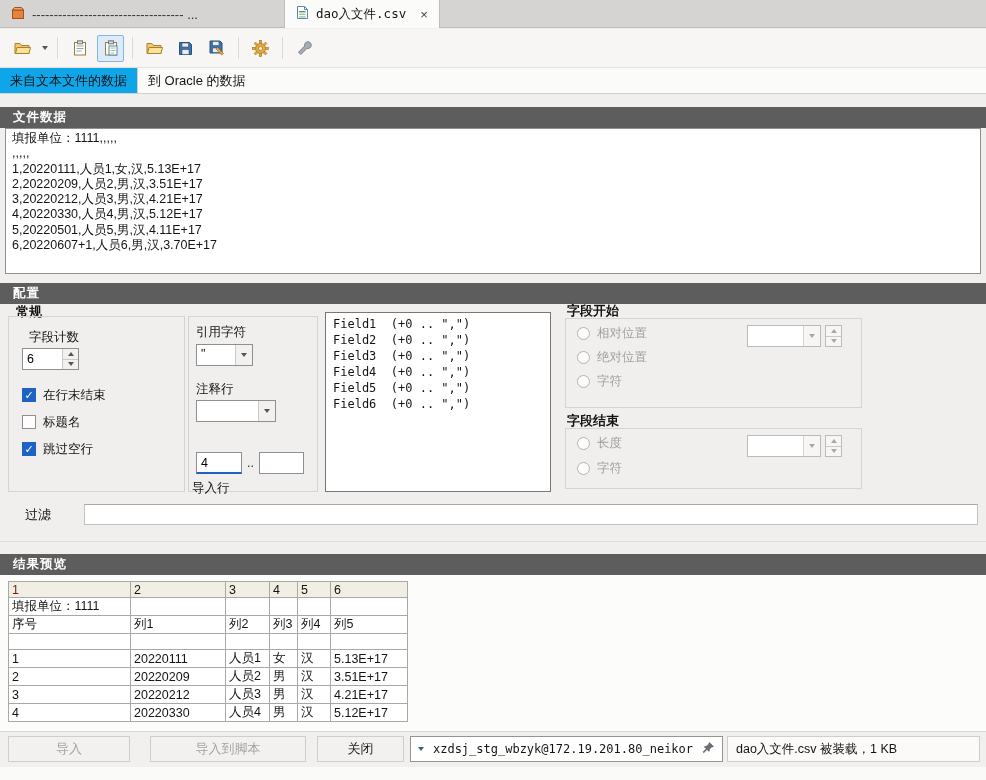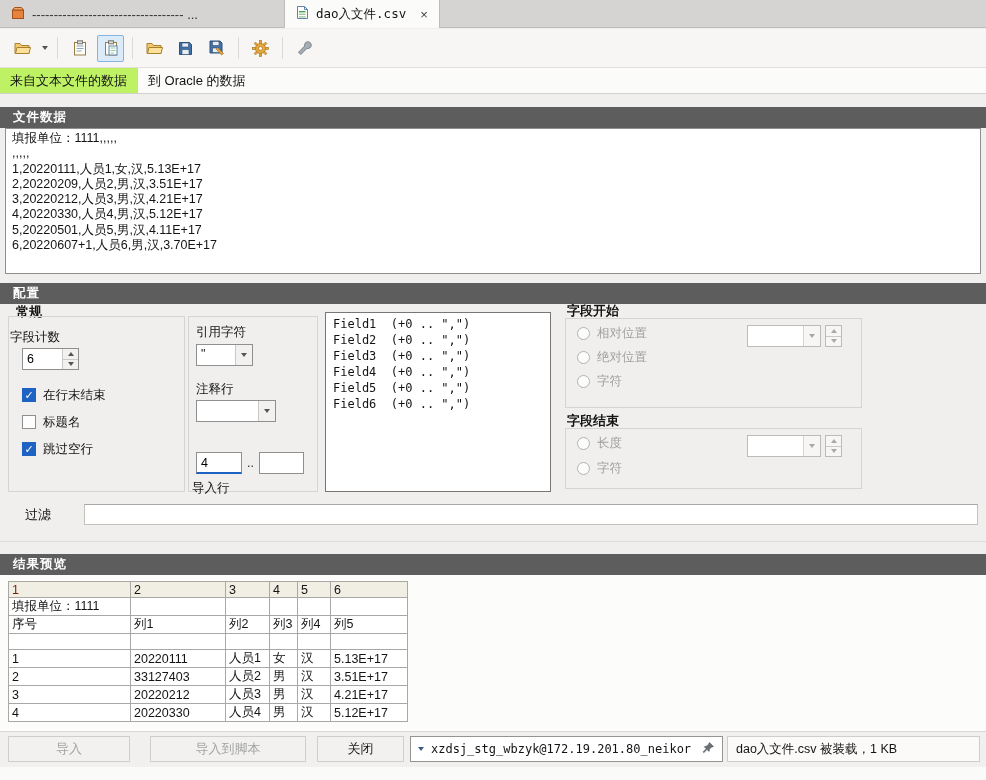--- a/index.html
+++ b/index.html
@@ -2,21 +2,21 @@
 <html><head>
 <meta charset="utf-8">
 <style>
   * { margin:0; padding:0; box-sizing:border-box; }
   html,body { width:986px; height:780px; }
   body {
     position:relative; overflow:hidden; background:#f0efee;
     font-family:"Liberation Sans","DejaVu Sans",sans-serif;
     font-size:12.5px; color:#141414;
   }
-  .mono { font-family:"DejaVu Sans Mono","Liberation Mono",monospace; }
+  .mono { font-family:"DejaVu Sans Mono","Liberation Mono",monospace;text-align:center; }
 
   
   .tabbar { position:absolute; top:0; left:0; width:986px; height:28px;
     background:#d5d4d3; border-bottom:1px solid #bdbcbb; display:flex; }
   .tab { display:flex; align-items:center; gap:7px; padding:0 11px; height:28px; font-size:13px; white-space:nowrap; }
   .tab-prev { width:284px; color:#333; overflow:hidden; }
   .tab-cur { background:#fbfbfa; border-left:1px solid #bdbcbb; border-right:1px solid #bdbcbb; }
   .tclose { margin-left:7px; color:#444; font-size:13px; }
 
   
@@ -31,21 +31,21 @@
 
   .tri-d { width:0; height:0; border-left:3.5px solid transparent; border-right:3.5px solid transparent; border-top:4px solid #555; }
   .tri-u { width:0; height:0; border-left:3.5px solid transparent; border-right:3.5px solid transparent; border-bottom:4px solid #555; }
   .tri-dis.tri-d { border-top-color:#a8a8a8; }
   .tri-dis.tri-u { border-bottom-color:#a8a8a8; }
 
   
   .subtabs { position:absolute; top:68px; left:0; width:986px; height:26px;
     background:#fbfbfa; border-bottom:1px solid #d2d0cd; display:flex; align-items:stretch; font-size:13px; }
   .stab { display:flex; align-items:center; padding:0 10px; }
-  .stab-src { background:#bef264; border-right:1px solid #d2d0cd; }
+  .stab-src { background:#0ea5e9; border-right:1px solid #d2d0cd; }
 
   
   .sechdr { position:absolute; left:0; width:986px; height:21px; background:#5d5d5d;
     color:#fff; font-weight:bold; line-height:21px; padding-left:13px; font-size:12.5px; letter-spacing:1px; }
   .h-file { top:107px; } .h-config { top:283px; } .h-preview { top:554px; }
 
   
   .filebox { position:absolute; top:128px; left:5px; width:976px; height:146px;
     background:#fff; border:1px solid #8f8f8f; padding:2px 6px; overflow:hidden; }
   .filebox .ln { line-height:15.3px; white-space:pre; }
@@ -239,21 +239,21 @@
   <div class="ln">3,20220212,人员3,男,汉,4.21E+17</div>
   <div class="ln">4,20220330,人员4,男,汉,5.12E+17</div>
   <div class="ln">5,20220501,人员5,男,汉,4.11E+17</div>
   <div class="ln">6,20220607+1,人员6,男,汉,3.70E+17</div>
 </div>
 
 <div class="sechdr h-config">配置</div>
 
 <div class="lbl bold" style="left:16px; top:303px;">常规</div>
 <div class="gbox g-left"></div>
-<div class="lbl" style="left:10px; top:329px;">字段计数</div>
+<div class="lbl" style="left:29px; top:329px;">字段计数</div>
 <div class="spin">
   <input value="6" style="">
   <div class="sbtns">
     <div class="sb">
         <span class="tri-u"></span>
       </div>
     <div class="sb">
         <span class="tri-d"></span>
       </div>
   </div>
@@ -411,21 +411,21 @@
   <tr>
     <td>1</td>
     <td>20220111</td>
     <td>人员1</td>
     <td>女</td>
     <td>汉</td>
     <td>5.13E+17</td>
   </tr>
   <tr>
     <td>2</td>
-    <td>33127403</td>
+    <td>20220209</td>
     <td>人员2</td>
     <td>男</td>
     <td>汉</td>
     <td>3.51E+17</td>
   </tr>
   <tr>
     <td>3</td>
     <td>20220212</td>
     <td>人员3</td>
     <td>男</td>

